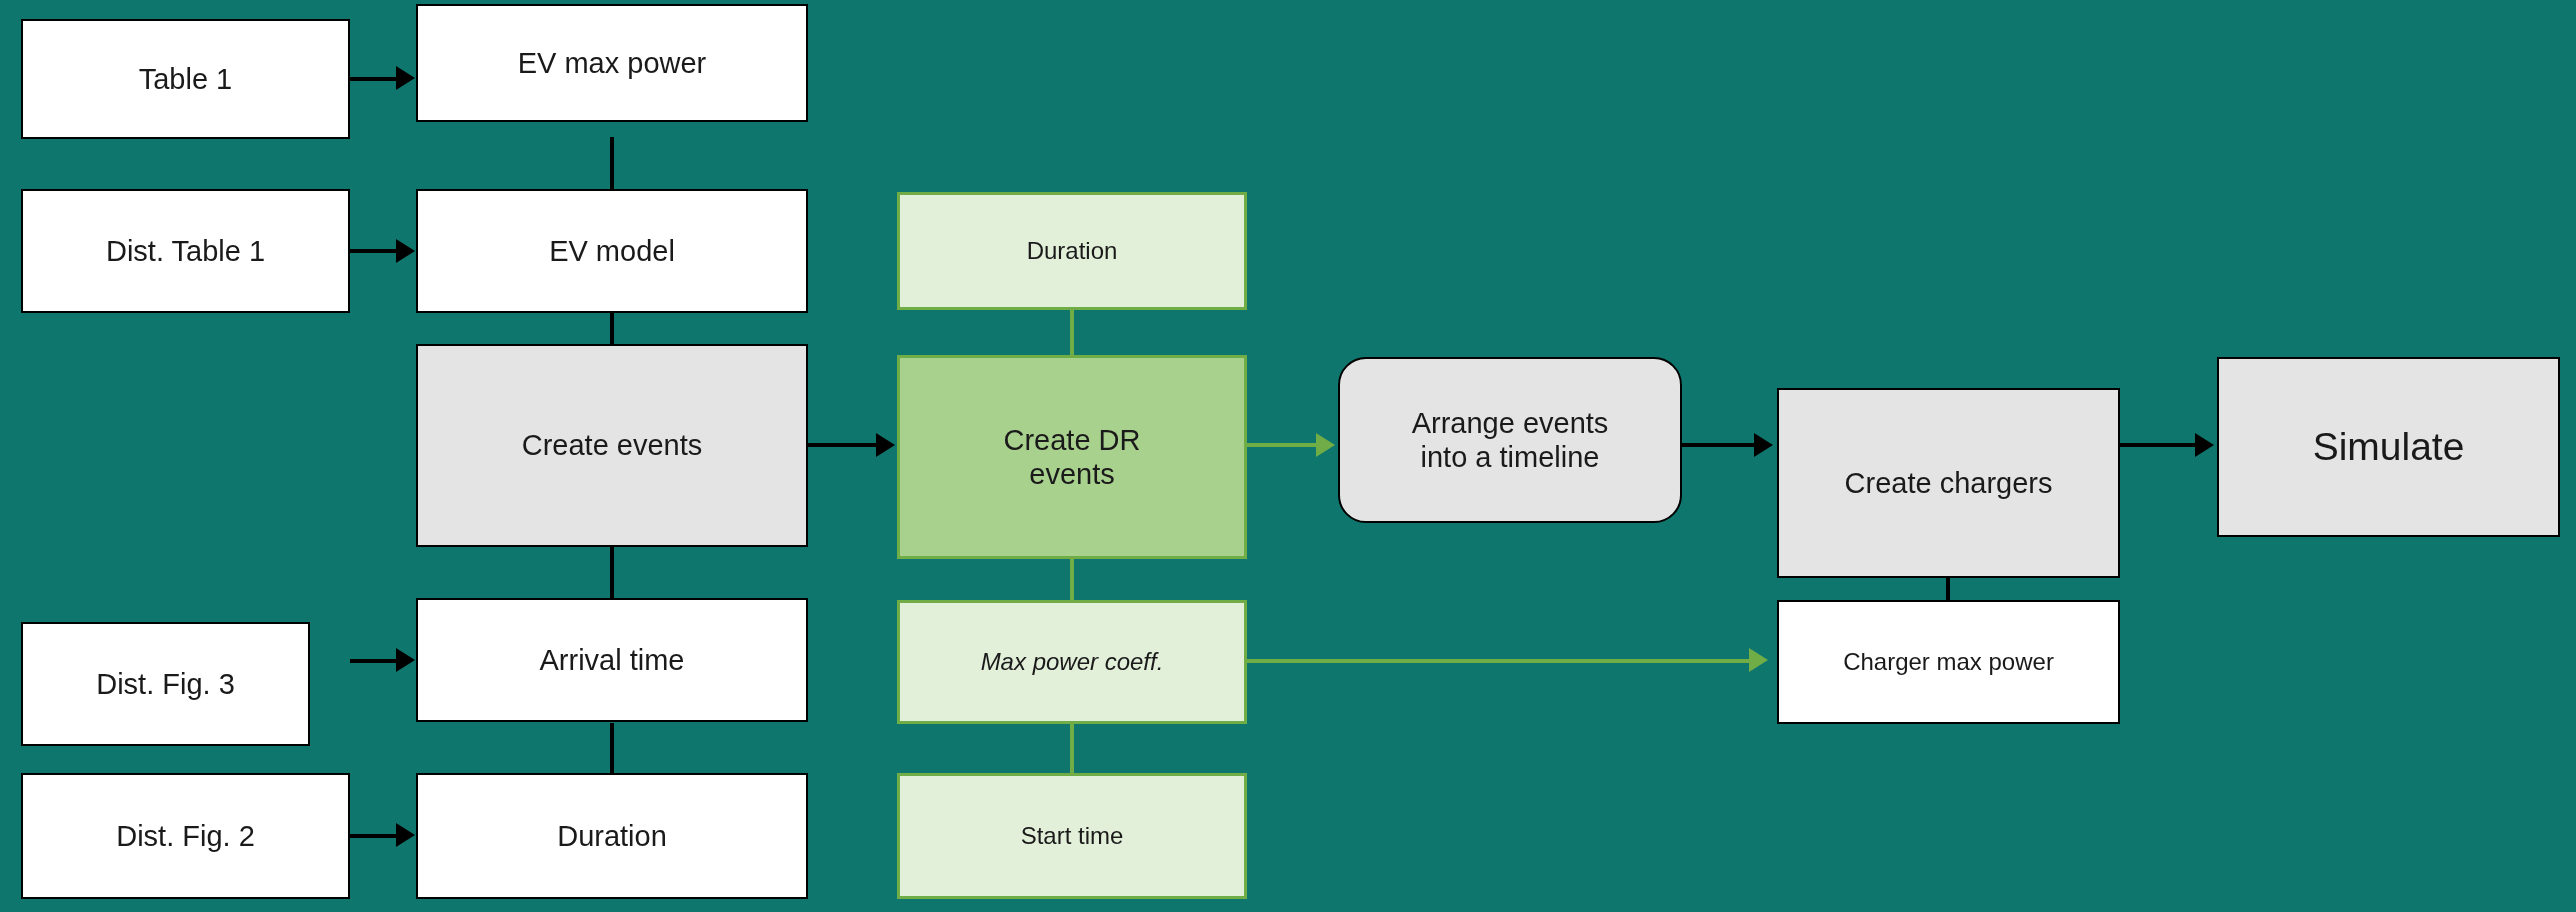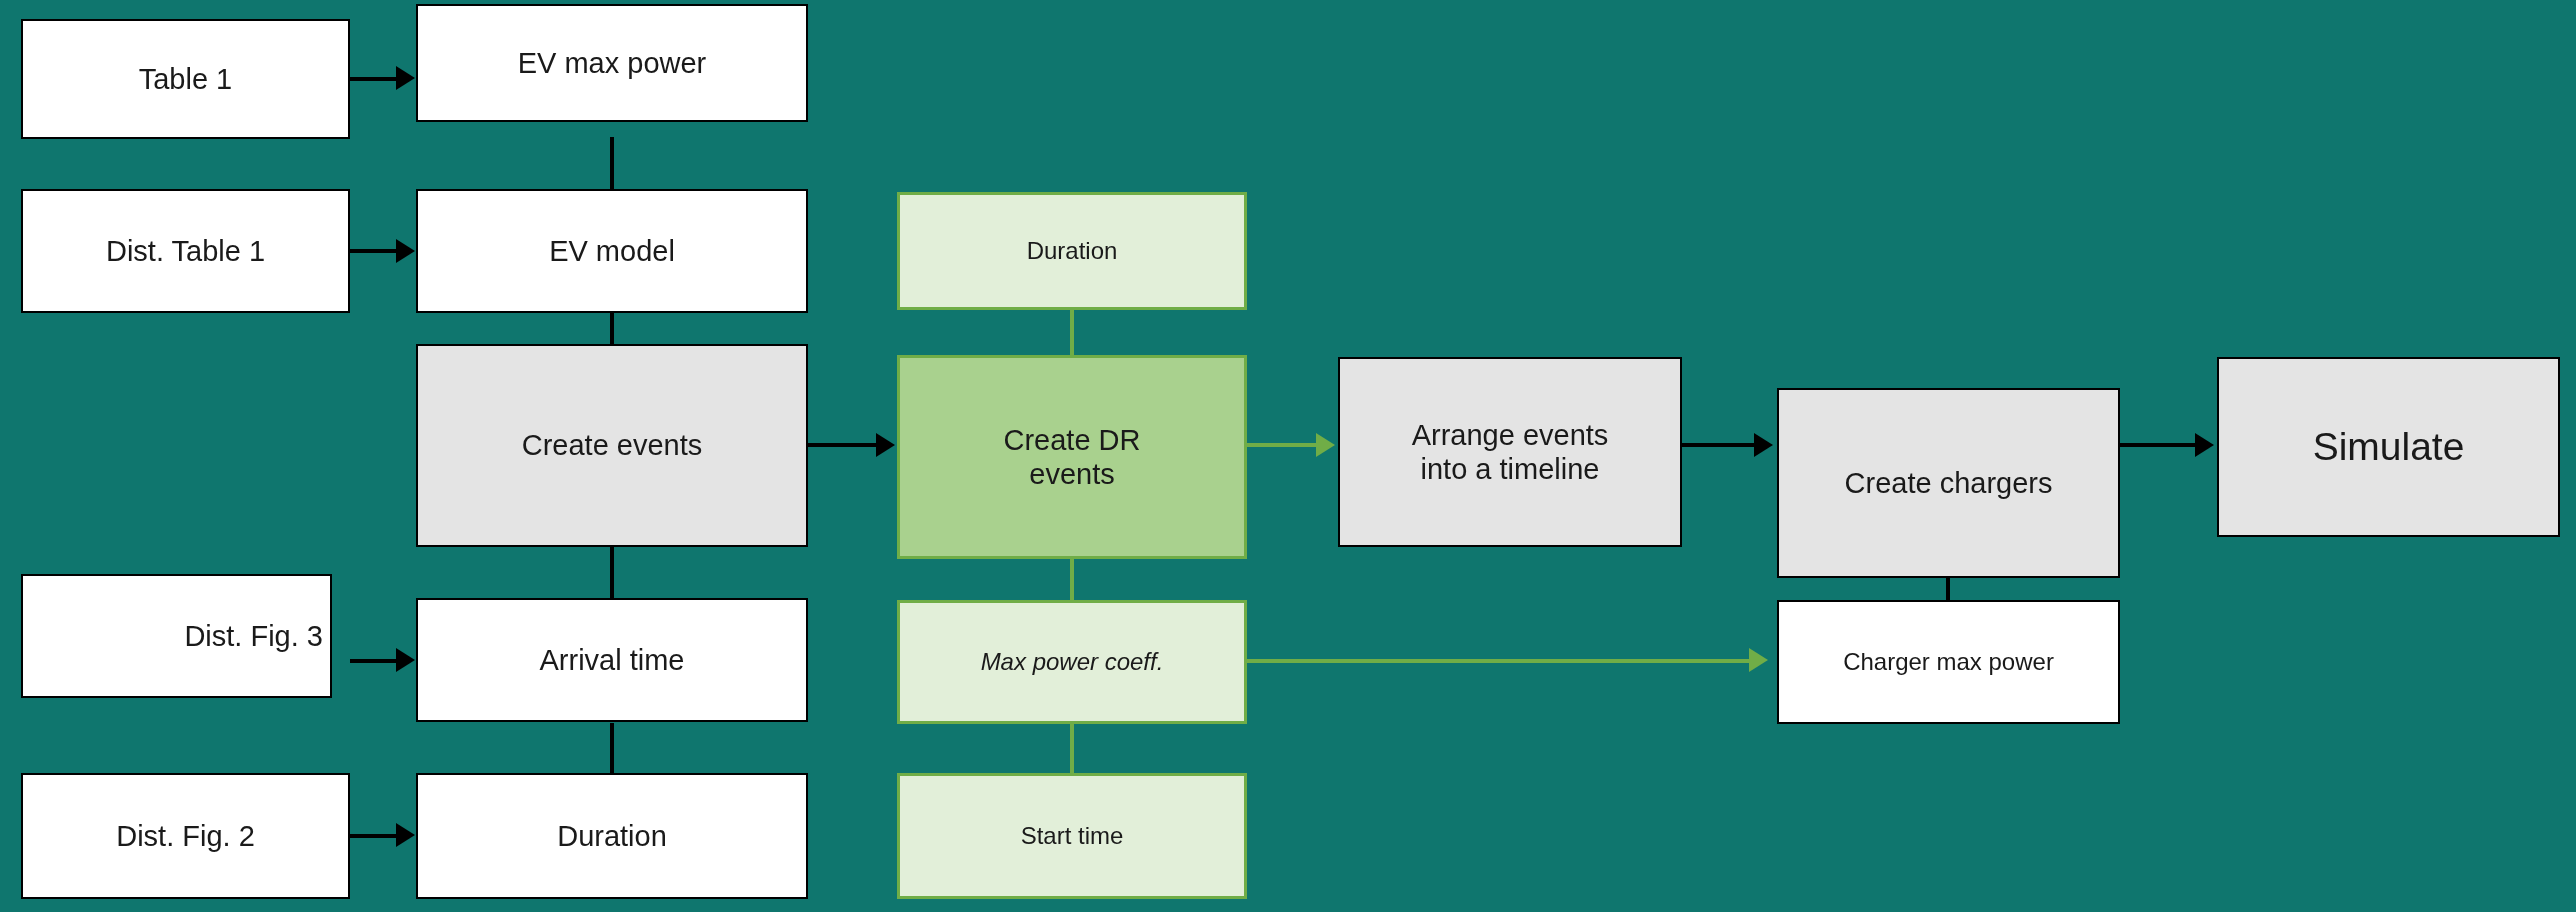--- a/index.html
+++ b/index.html
@@ -132,21 +132,21 @@
   <div class="arrow-r" style="left:2195px; top:433px;"></div>
 
   <div class="node n-plain fs-md" style="left:21px; top:19px; width:329px; height:120px;">
     <span class="label">Table 1</span>
   </div>
 
   <div class="node n-plain fs-md" style="left:21px; top:189px; width:329px; height:124px;">
     <span class="label">Dist. Table 1</span>
   </div>
 
-  <div class="node n-plain fs-md" style="left:21px; top:574px; width:311px; height:124px;justify-content:flex-end;">
+  <div class="node n-plain fs-md" style="left:21px; top:622px; width:289px; height:124px;">
     <span class="label">Dist. Fig. 3</span>
   </div>
 
   <div class="node n-plain fs-md" style="left:21px; top:773px; width:329px; height:126px;">
     <span class="label">Dist. Fig. 2</span>
   </div>
 
   <div class="node n-plain fs-md" style="left:416px; top:4.2px; width:392px; height:118px;">
     <span class="label">EV max power</span>
   </div>
@@ -177,21 +177,21 @@
   </div>
 
   <div class="node n-green-light fs-sm" style="left:897px; top:600px; width:350px; height:124px;font-style:italic;">
     <span class="label">Max power coeff.</span>
   </div>
 
   <div class="node n-green-light fs-sm" style="left:897px; top:773px; width:350px; height:126px;">
     <span class="label">Start time</span>
   </div>
 
-  <div class="node n-gray fs-md" style="left:1338px; top:357px; width:344px; height:190px;">
+  <div class="node n-gray fs-md" style="left:1338px; top:357px; width:344px; height:166px;border-radius:28px;">
     <span class="label">Arrange events
 into a timeline</span>
   </div>
 
   <div class="node n-gray fs-md" style="left:1777px; top:357px; width:343px; height:190px;margin-top:31px;">
     <span class="label">Create chargers</span>
   </div>
 
   <div class="node n-plain fs-sm" style="left:1777px; top:600px; width:343px; height:124px;">
     <span class="label">Charger max power</span>

